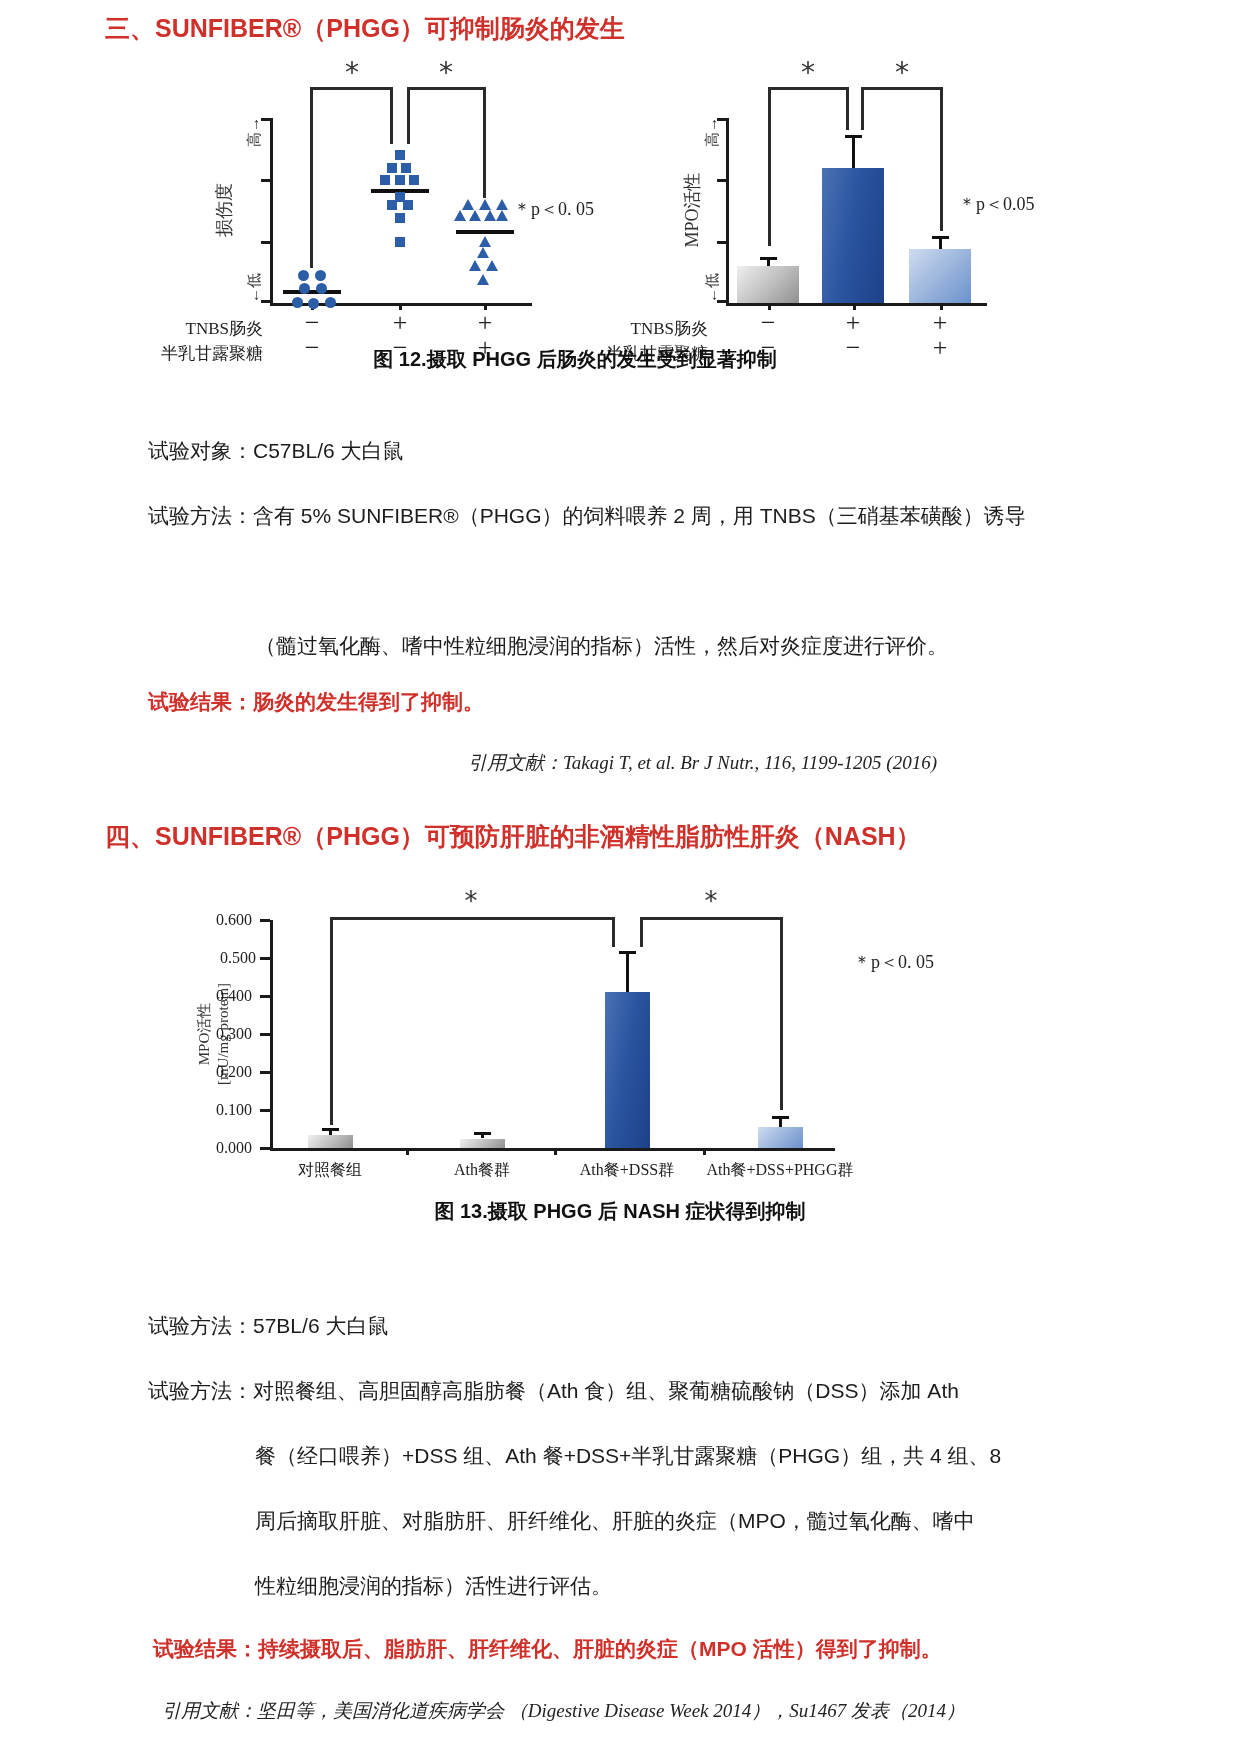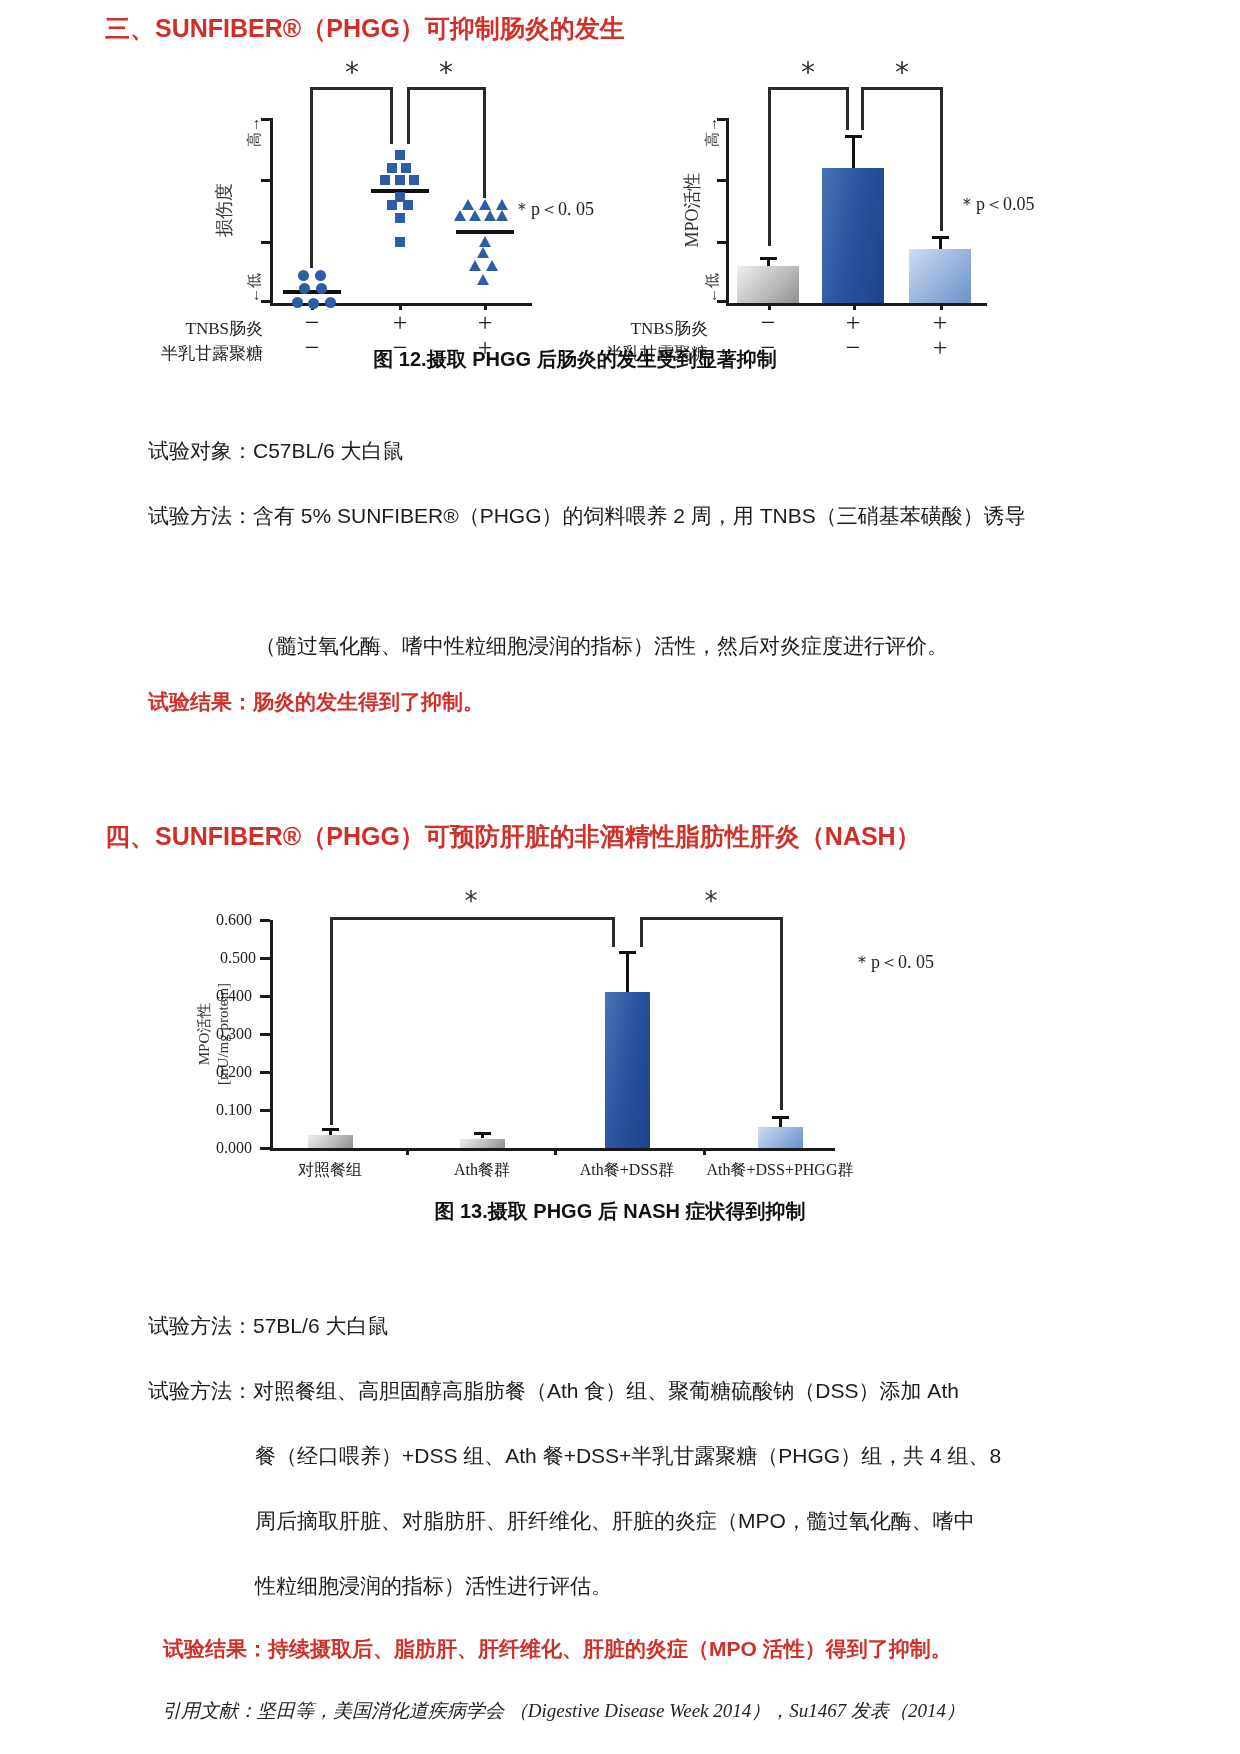--- a/index.html
+++ b/index.html
@@ -160,20 +160,21 @@
       </div>
   </div>
   <div class="pnote" style="left:958px;top:192px;">＊p＜0.05</div>
 
   <div class="fig-caption" style="left:150px;top:346px;width:850px;">图 12.摄取 PHGG 后肠炎的发生受到显著抑制</div>
 
   <div class="body-line" style="left:148px;top:437px;">试验对象：C57BL/6 大白鼠</div>
   <div class="body-line" style="left:148px;top:502px;">试验方法：含有 5% SUNFIBER®（PHGG）的饲料喂养 2 周，用 TNBS（三硝基苯磺酸）诱导</div>
   <div class="body-line" style="left:255px;top:632px;">（髓过氧化酶、嗜中性粒细胞浸润的指标）活性，然后对炎症度进行评价。</div>
   <div class="result-line" style="left:148px;top:688px;">试验结果：肠炎的发生得到了抑制。</div>
+  <div class="citation" style="left:468px;top:750px;">引用文献：Takagi T, et al. Br J Nutr., 116, 1199-1205 (2016)</div>
 
   <h1 class="sec-title" style="left:105px;top:820px;">四、SUNFIBER®（PHGG）可预防肝脏的非酒精性脂肪性肝炎（NASH）</h1>
 
   <div class="chart" style="left:180px;top:895px;width:790px;height:310px;">
     <div class="axis-v" style="left:90px;top:25px;height:231px;"></div>
     <div class="axis-h" style="left:90px;top:253px;width:565px;"></div>
     <div class="rot ylab" style="width:240px;left:-85px;top:119px;display:block;height:40px;">
       <span class="ylab2">MPO活性</span>
       <span class="ylab2">[mU/mg protein]</span>
     </div>
@@ -223,16 +224,16 @@
   </div>
   <div class="pnote" style="left:853px;top:950px;">＊p＜0. 05</div>
 
   <div class="fig-caption" style="left:180px;top:1198px;width:880px;">图 13.摄取 PHGG 后 NASH 症状得到抑制</div>
 
   <div class="body-line" style="left:148px;top:1312px;">试验方法：57BL/6 大白鼠</div>
   <div class="body-line" style="left:148px;top:1377px;">试验方法：对照餐组、高胆固醇高脂肪餐（Ath 食）组、聚葡糖硫酸钠（DSS）添加 Ath</div>
   <div class="body-line" style="left:255px;top:1442px;">餐（经口喂养）+DSS 组、Ath 餐+DSS+半乳甘露聚糖（PHGG）组，共 4 组、8</div>
   <div class="body-line" style="left:255px;top:1507px;">周后摘取肝脏、对脂肪肝、肝纤维化、肝脏的炎症（MPO，髓过氧化酶、嗜中</div>
   <div class="body-line" style="left:255px;top:1572px;">性粒细胞浸润的指标）活性进行评估。</div>
-  <div class="result-line" style="left:163px;top:1635px;">试验结果：持续摄取后、脂肪肝、肝纤维化、肝脏的炎症（MPO 活性）得到了抑制。</div>
+  <div class="result-line" style="left:153px;top:1635px;">试验结果：持续摄取后、脂肪肝、肝纤维化、肝脏的炎症（MPO 活性）得到了抑制。</div>
   <div class="citation" style="left:162px;top:1698px;font-style:italic;">引用文献：坚田等，美国消化道疾病学会 （Digestive Disease Week 2014），Su1467 发表（2014）</div>
 
 </div>
 
 </body></html>

